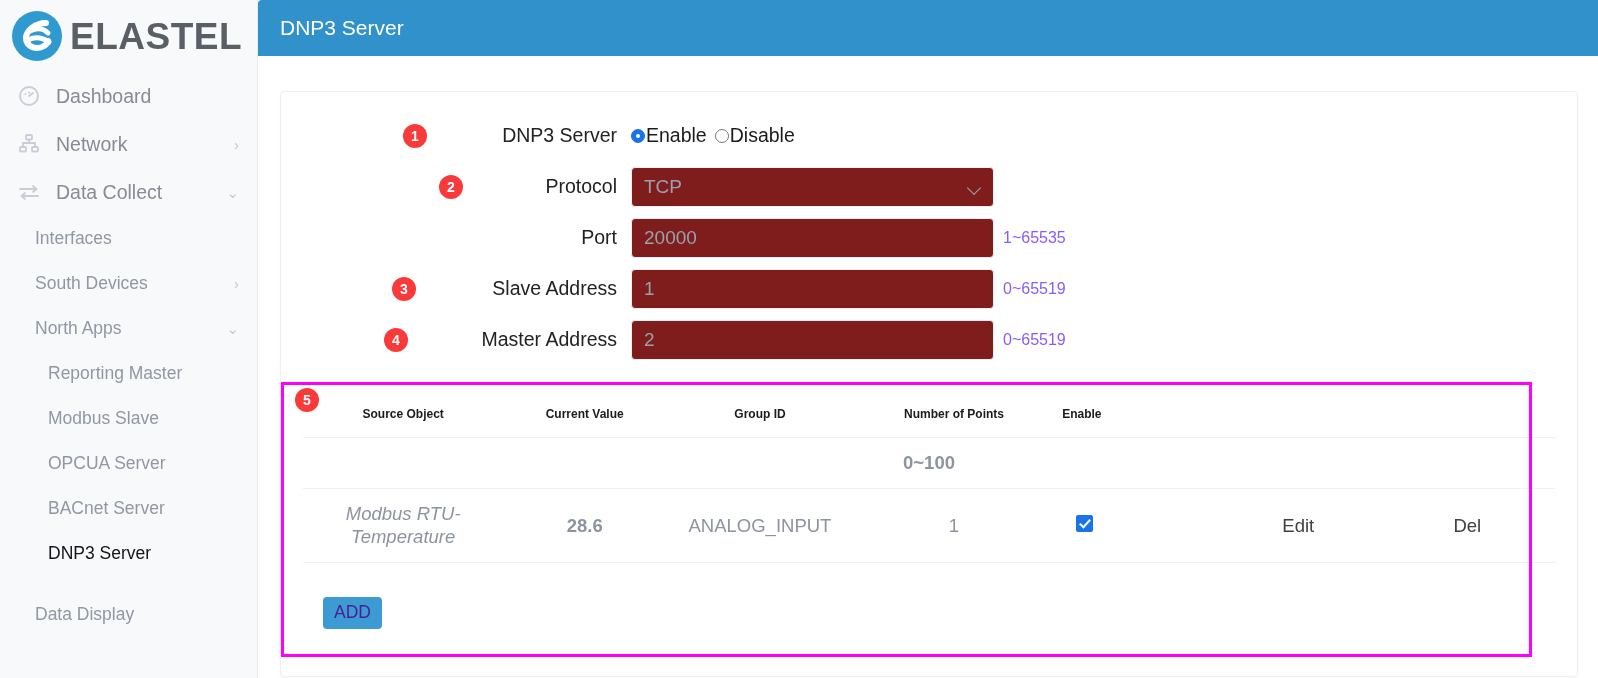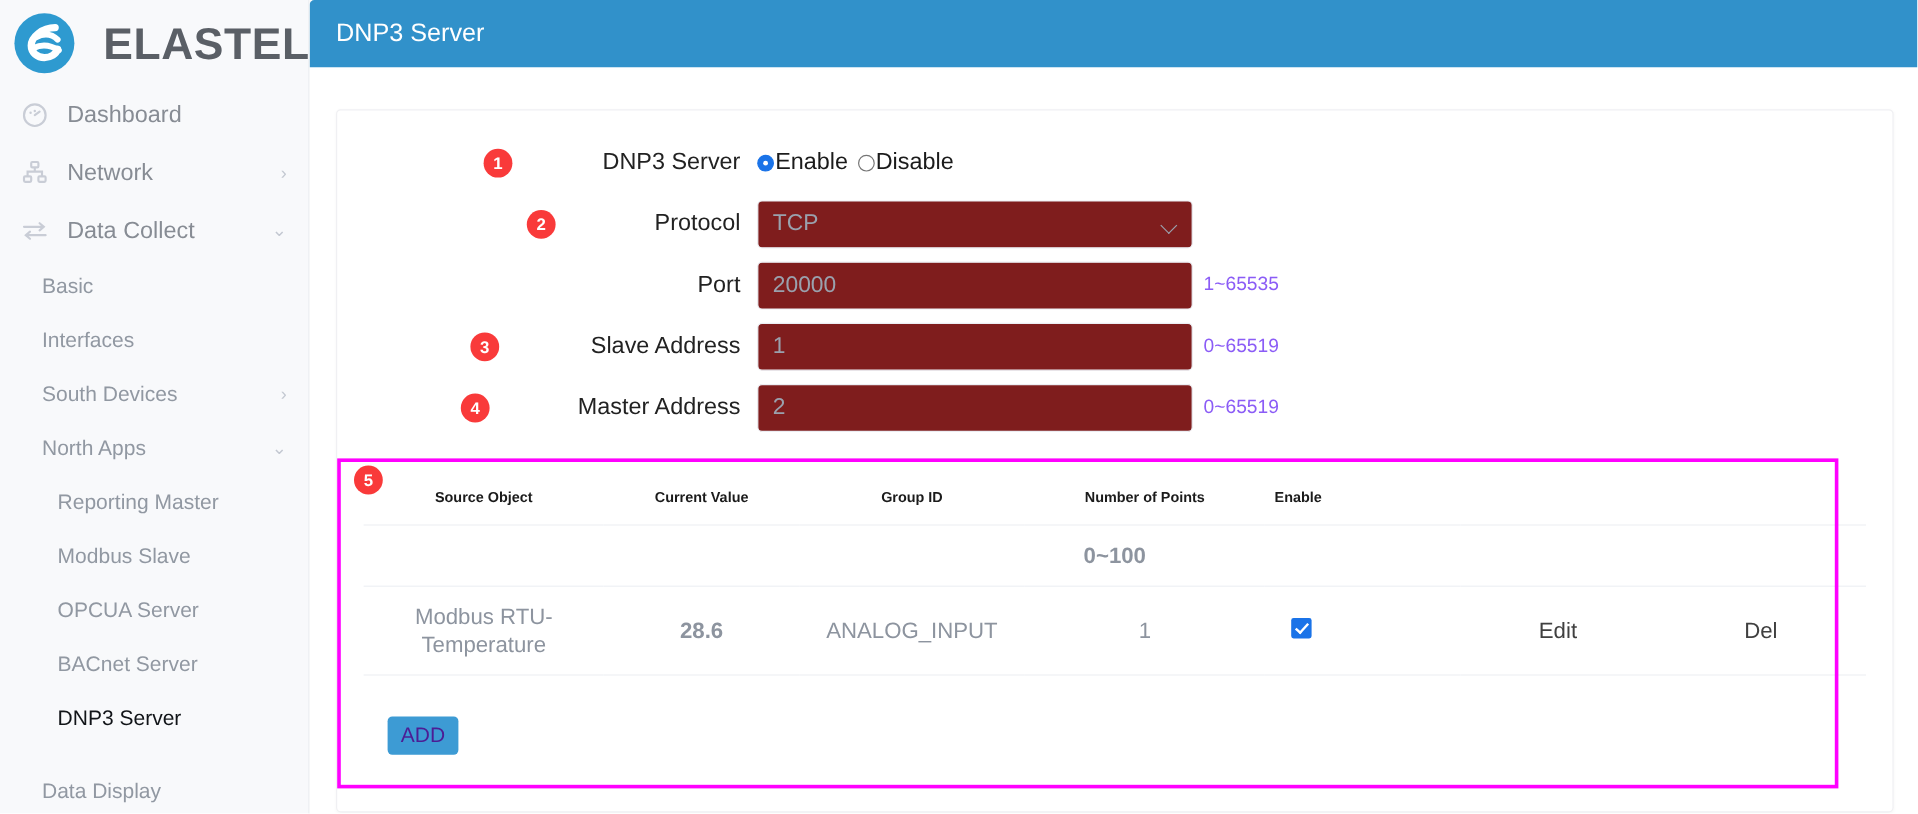--- a/index.html
+++ b/index.html
@@ -23,21 +23,21 @@
     border-right: 1px solid #e9ebef;
     overflow: hidden;
     position: relative;
   }
 
   .brand {
     height: 72px;
     display: flex;
     align-items: center;
     padding-left: 8px;
-    gap: 20px;
+    gap: 4px;
   }
   .brand-mark { width: 58px; height: 58px; flex: 0 0 58px; }
   .brand-text {
     font-size: 37px;
     letter-spacing: 0.5px;
     color: #5a5f66;
     font-weight: 600;
     line-height: 1;
   }
 
@@ -234,21 +234,21 @@
     border-bottom: 1px solid #eef0f4;
     vertical-align: middle;
   }
   td.range-cell {
     font-size: 16px;
     font-weight: 700;
     color: #6c737f;
     padding: 14px 0;
   }
   td.value-cell { color: #1f44d8; font-weight: 700; font-size: 19px; }
-  td.src-cell { line-height: 1.22; }
+  td.src-cell { line-height: 1.22; font-style: italic; }
   a.act {
     color: #404040;
     text-decoration: none;
     font-size: 18.5px;
     cursor: pointer;
   }
   .chk {
     width: 17px; height: 17px;
     background: #1a73e8;
     border-radius: 2px;
@@ -328,23 +328,20 @@
       <span class="nav-ico">
         <svg viewBox="0 0 24 24" width="24" height="24" fill="none" stroke="currentColor" stroke-width="1.8" stroke-linecap="round">
           <path d="M3 9 H19 M16 6 L19.5 9 L16 12"></path>
           <path d="M21 16 H5 M8 13 L4.5 16 L8 19"></path>
         </svg>
       </span>
       <span class="nav-label">Data Collect</span>
       <span class="chev">⌄</span>
     </div>
 
-    <div class="sub-item">
-      <span class="sub-label">Basic</span>
-    </div>
 
     <div class="sub-item">
       <span class="sub-label">Interfaces</span>
     </div>
 
     <div class="sub-item">
       <span class="sub-label">South Devices</span>
       <span class="chev">›</span>
     </div>
 

